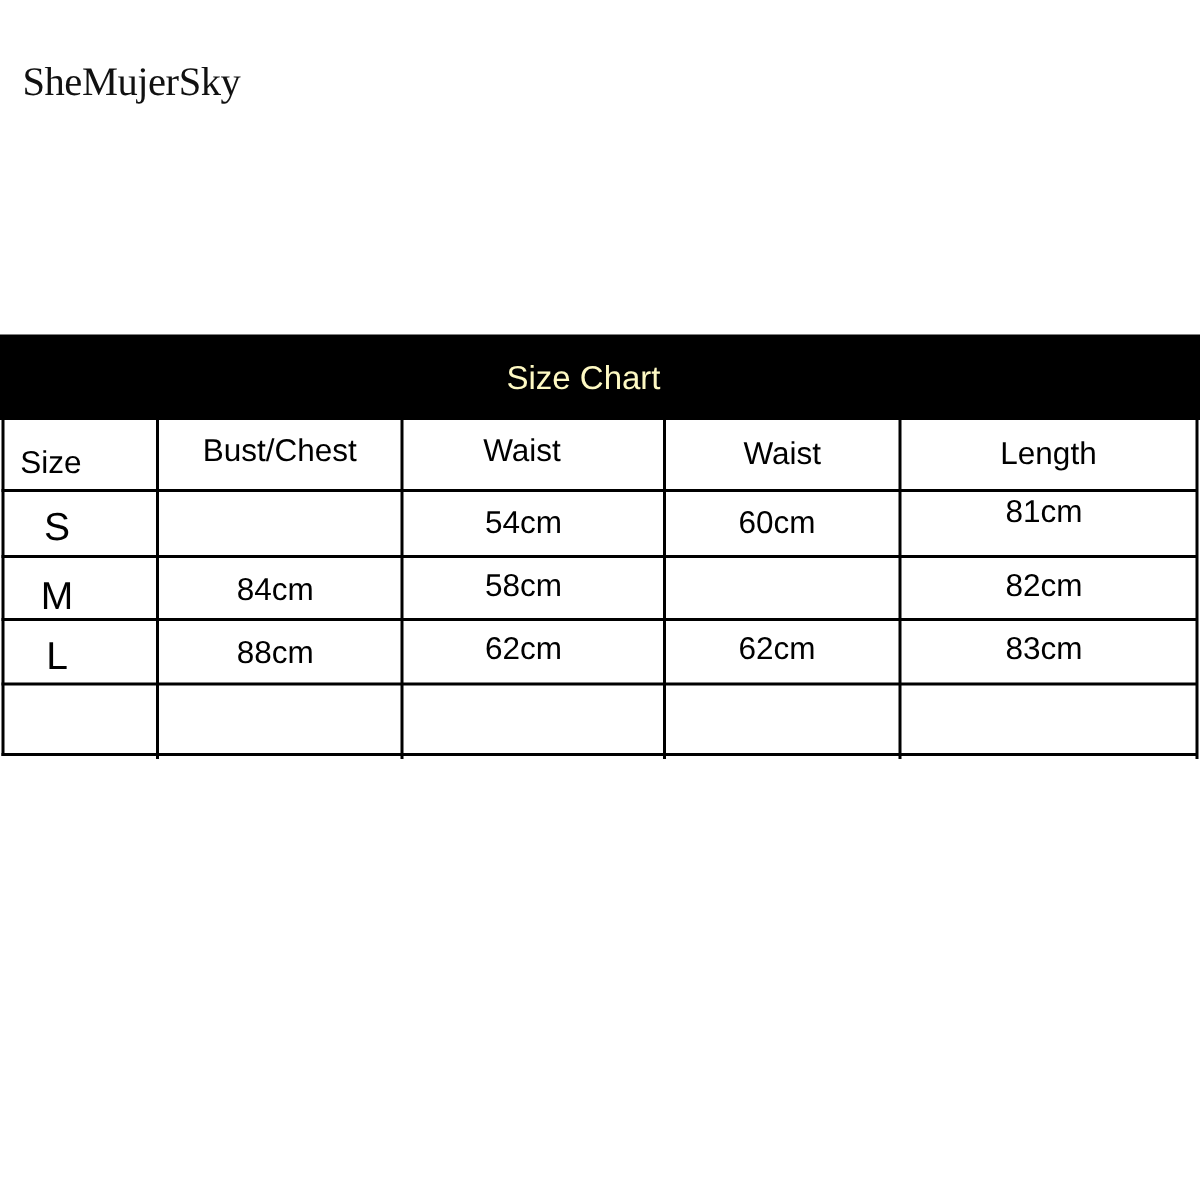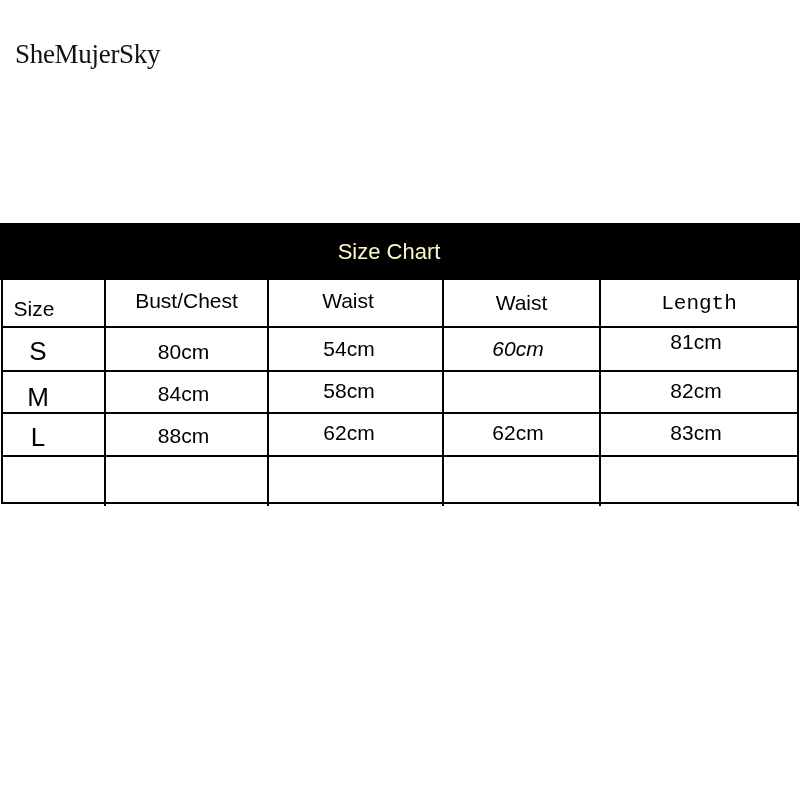--- a/index.html
+++ b/index.html
@@ -34,26 +34,25 @@
   <div class="vl" style="left:104px; height:226px;"></div>
   <div class="vl" style="left:267px; height:226px;"></div>
   <div class="vl" style="left:442px; height:226px;"></div>
   <div class="vl" style="left:599px; height:226px;"></div>
   <div class="vl" style="left:797px; height:226px;"></div>
 
   <div class="cell" style="left:3px; top:8px; width:62px; height:42px;">Size</div>
   <div class="cell" style="left:269px; top:0px; width:158px; height:42px;">Waist</div>
   <div class="cell" style="left:106px; top:0px; width:161px; height:42px;">Bust/Chest</div>
   <div class="cell" style="left:444px; top:2px; width:155px; height:42px;">Waist</div>
-  <div class="cell" style="left:601px; top:2px; width:196px; height:42px;font-family:Liberation Mono, monospace;">Length</div>
+  <div class="cell" style="left:601px; top:2px; width:196px; height:42px;">Length</div>
 
   <div class="cell size-cell" style="left:3px; top:50px; width:70px; height:42px;">S</div>
-  <div class="cell" style="left:106px; top:51px; width:155px; height:42px;">80cm</div>
   <div class="cell" style="left:269px; top:48px; width:160px; height:42px;">54cm</div>
-  <div class="cell" style="left:444px; top:48px; width:148px; height:42px;font-style:italic;">60cm</div>
+  <div class="cell" style="left:444px; top:48px; width:148px; height:42px;">60cm</div>
   <div class="cell" style="left:601px; top:48px; width:190px; height:28px;">81cm</div>
 
   <div class="cell size-cell" style="left:3px; top:96px; width:70px; height:42px;">M</div>
   <div class="cell" style="left:106px; top:93px; width:155px; height:42px;">84cm</div>
   <div class="cell" style="left:269px; top:90px; width:160px; height:42px;">58cm</div>
   <div class="cell" style="left:601px; top:90px; width:190px; height:42px;">82cm</div>
 
   <div class="cell size-cell" style="left:3px; top:136px; width:70px; height:42px;">L</div>
   <div class="cell" style="left:106px; top:135px; width:155px; height:42px;">88cm</div>
   <div class="cell" style="left:269px; top:132px; width:160px; height:42px;">62cm</div>

